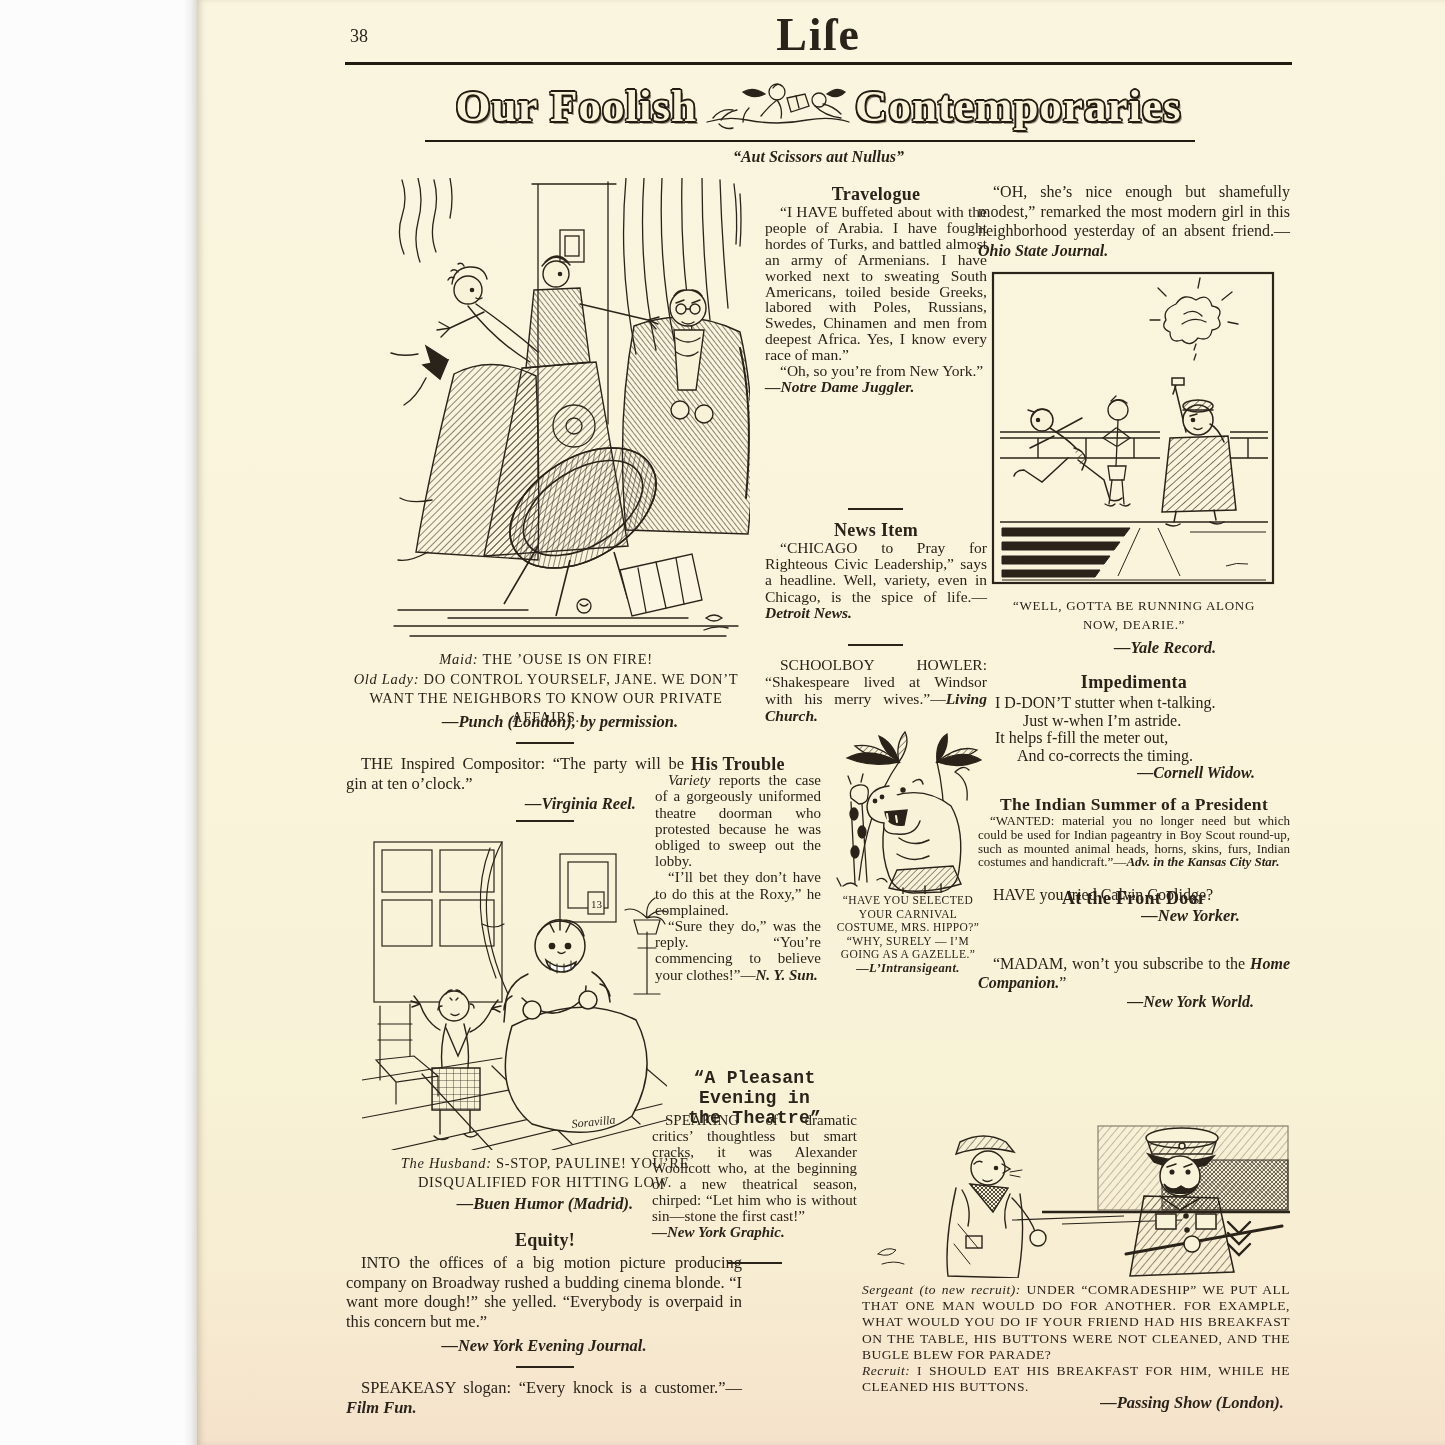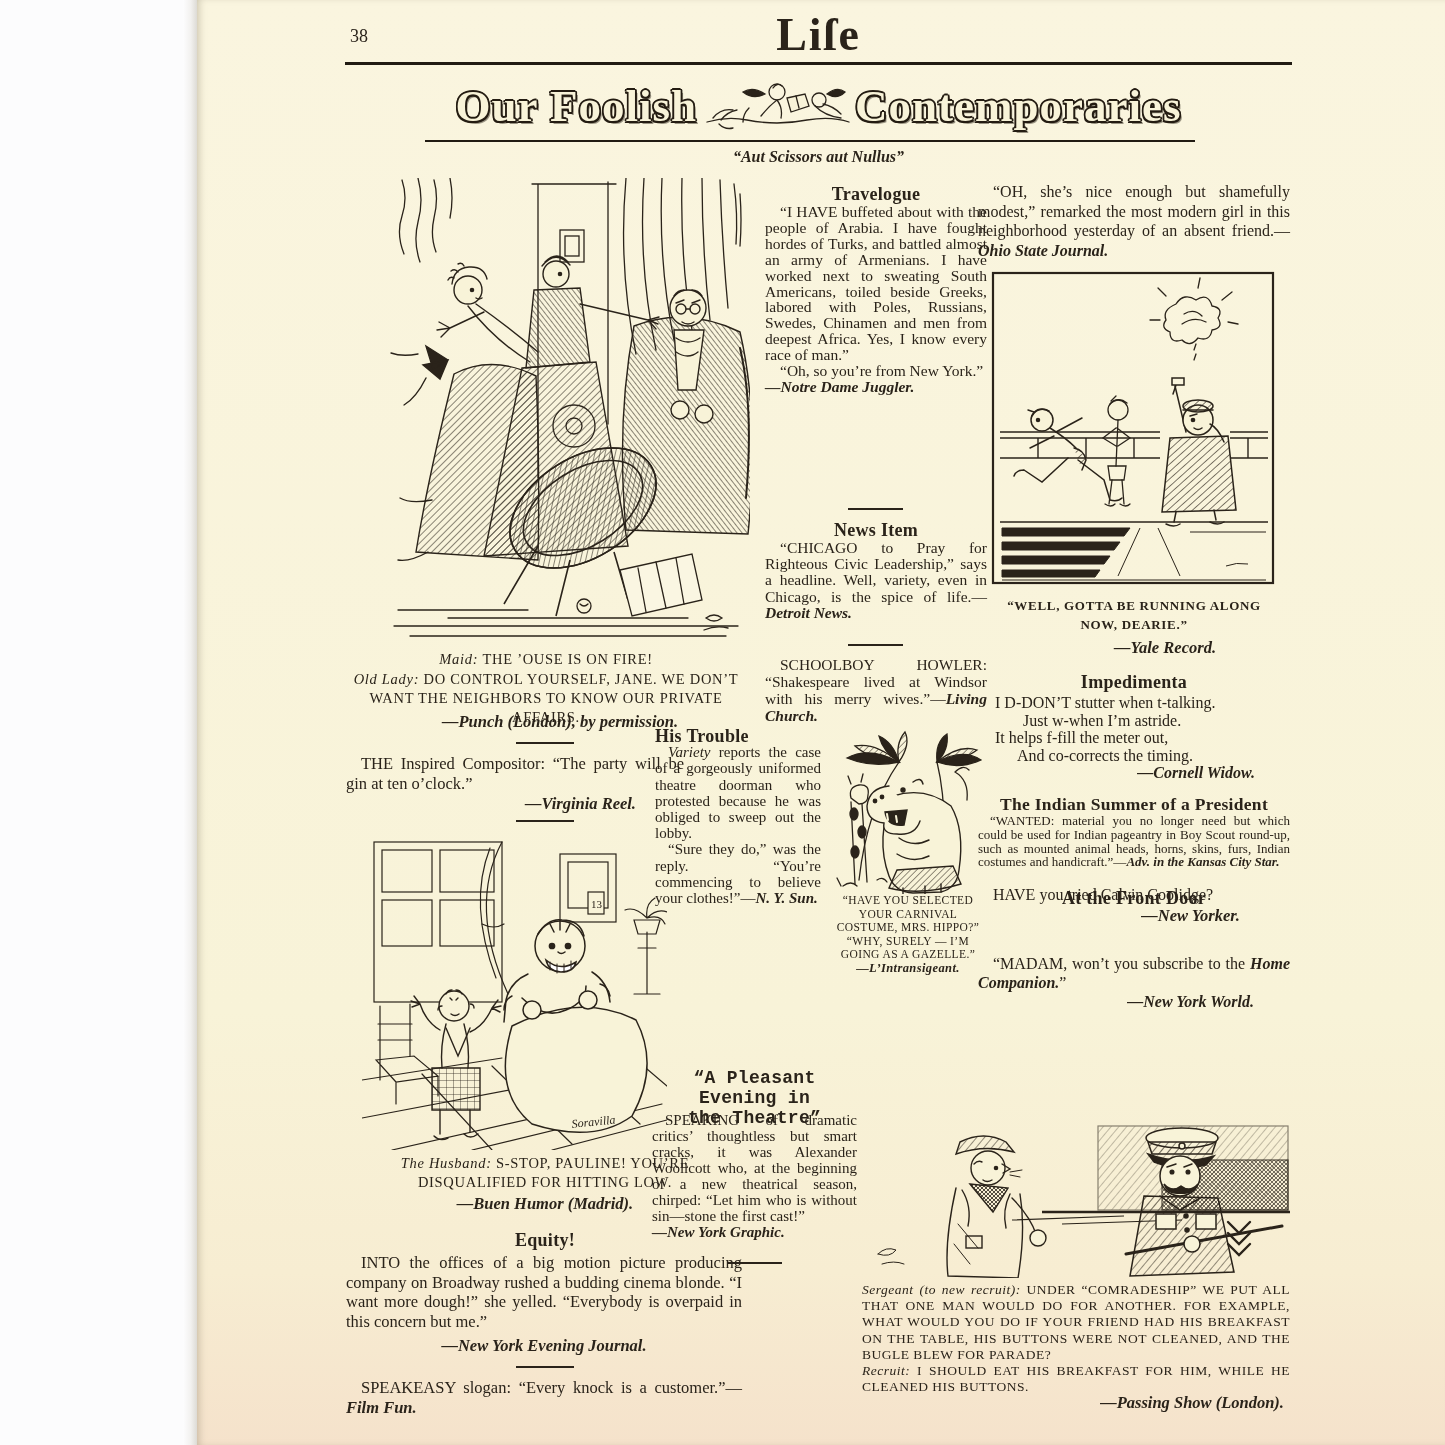--- a/index.html
+++ b/index.html
@@ -284,22 +284,23 @@
             <path d="M84,54 q8,-6 10,2" fill="none"></path>
             <path d="M70,110 q14,10 30,2 m-32,14 q16,10 32,2" fill="none"></path>
             <path d="M68,142 l56,-4 8,18 q-40,12 -72,4 z" fill="url(#hpa)"></path>
             <path d="M74,160 v6 m22,-8 v8 m16,-10 v8" fill="none"></path>
           </g>
         </svg>
       </div>
       <div class="figcapt">“HAVE YOU SELECTED YOUR CARNIVAL COSTUME, MRS. HIPPO?” “WHY, SURELY — I’M GOING AS A GAZELLE.”</div>
       <div class="figcapt attr" style="font-size:12.5px;">—L’Intransigeant.</div>
     </div>
-    <div class="head" style="width:174px; text-align:left;">His Trouble</div>
+    <div class="head" style="width:174px; text-align:center;margin-top:28px;">His Trouble</div>
     <p class="just ind" style="text-indent:13px;"><span class="it">Variety</span><span> reports the case of a gorgeously uniformed theatre doorman who protested because he was obliged to sweep out the lobby.</span></p>
+    <p class="just ind" style="text-indent:13px;">“I’ll bet they don’t have to do this at the Roxy,” he complained.</p>
     <p class="just ind" style="text-indent:13px;"><span>“Sure they do,” was the reply. “You’re commencing to believe your clothes!”—</span><span class="it bd">N. Y. Sun.</span></p>
   </div>
 
   <div class="abs head" style="left:652px; top:1068px; width:205px; line-height:20px;font-family:Liberation Mono, monospace;">
     <div>“A Pleasant Evening in</div>
     <div>the Theatre”</div>
   </div>
   <div class="abs" style="left:652px; top:1112px; width:205px; font-size:15px; line-height:16px;">
     <p class="just ind" style="text-indent:13px;">SPEAKING of dramatic critics’ thoughtless but smart cracks, it was Alexander Woollcott who, at the beginning of a new theatrical season, chirped: “Let him who is without sin—stone the first cast!”</p>
     <p class="attr">—New York Graphic.</p>
@@ -369,21 +370,21 @@
         <path d="M12,286 h108 l-6,8 h-102 z"></path>
         <path d="M12,300 h98 l-5,7 h-93 z"></path>
         <path d="M150,258 L128,306" fill="none"></path>
         <path d="M168,258 L190,306" fill="none"></path>
         <path d="M12,310 H276 M200,262 H276" fill="none"></path>
         <path d="M236,296 q10,-4 22,-2" fill="none"></path>
       </g>
     </svg>
   </div>
 
-  <div class="abs ctr caps" style="left:978px; top:596px; width:312px; font-size:13px; line-height:19px;font-weight:bold;">
+  <div class="abs ctr caps" style="left:978px; top:596px; width:312px; font-size:13px; line-height:19px;">
     <div>“WELL, GOTTA BE RUNNING ALONG</div>
     <div>NOW, DEARIE.”</div>
   </div>
   <div class="abs ctr attr" style="left:1040px; top:638px; width:250px; font-size:16.5px;">—Yale Record.</div>
 
   <div class="abs head" style="left:978px; top:672px; width:312px;">Impedimenta</div>
   <div class="abs" style="left:995px; top:694px; width:290px; font-size:16px; line-height:17.5px;">
     <div>I D-DON’T stutter when t-talking.</div>
     <div style="padding-left:28px;">Just w-when I’m astride.</div>
     <div>It helps f-fill the meter out,</div>

